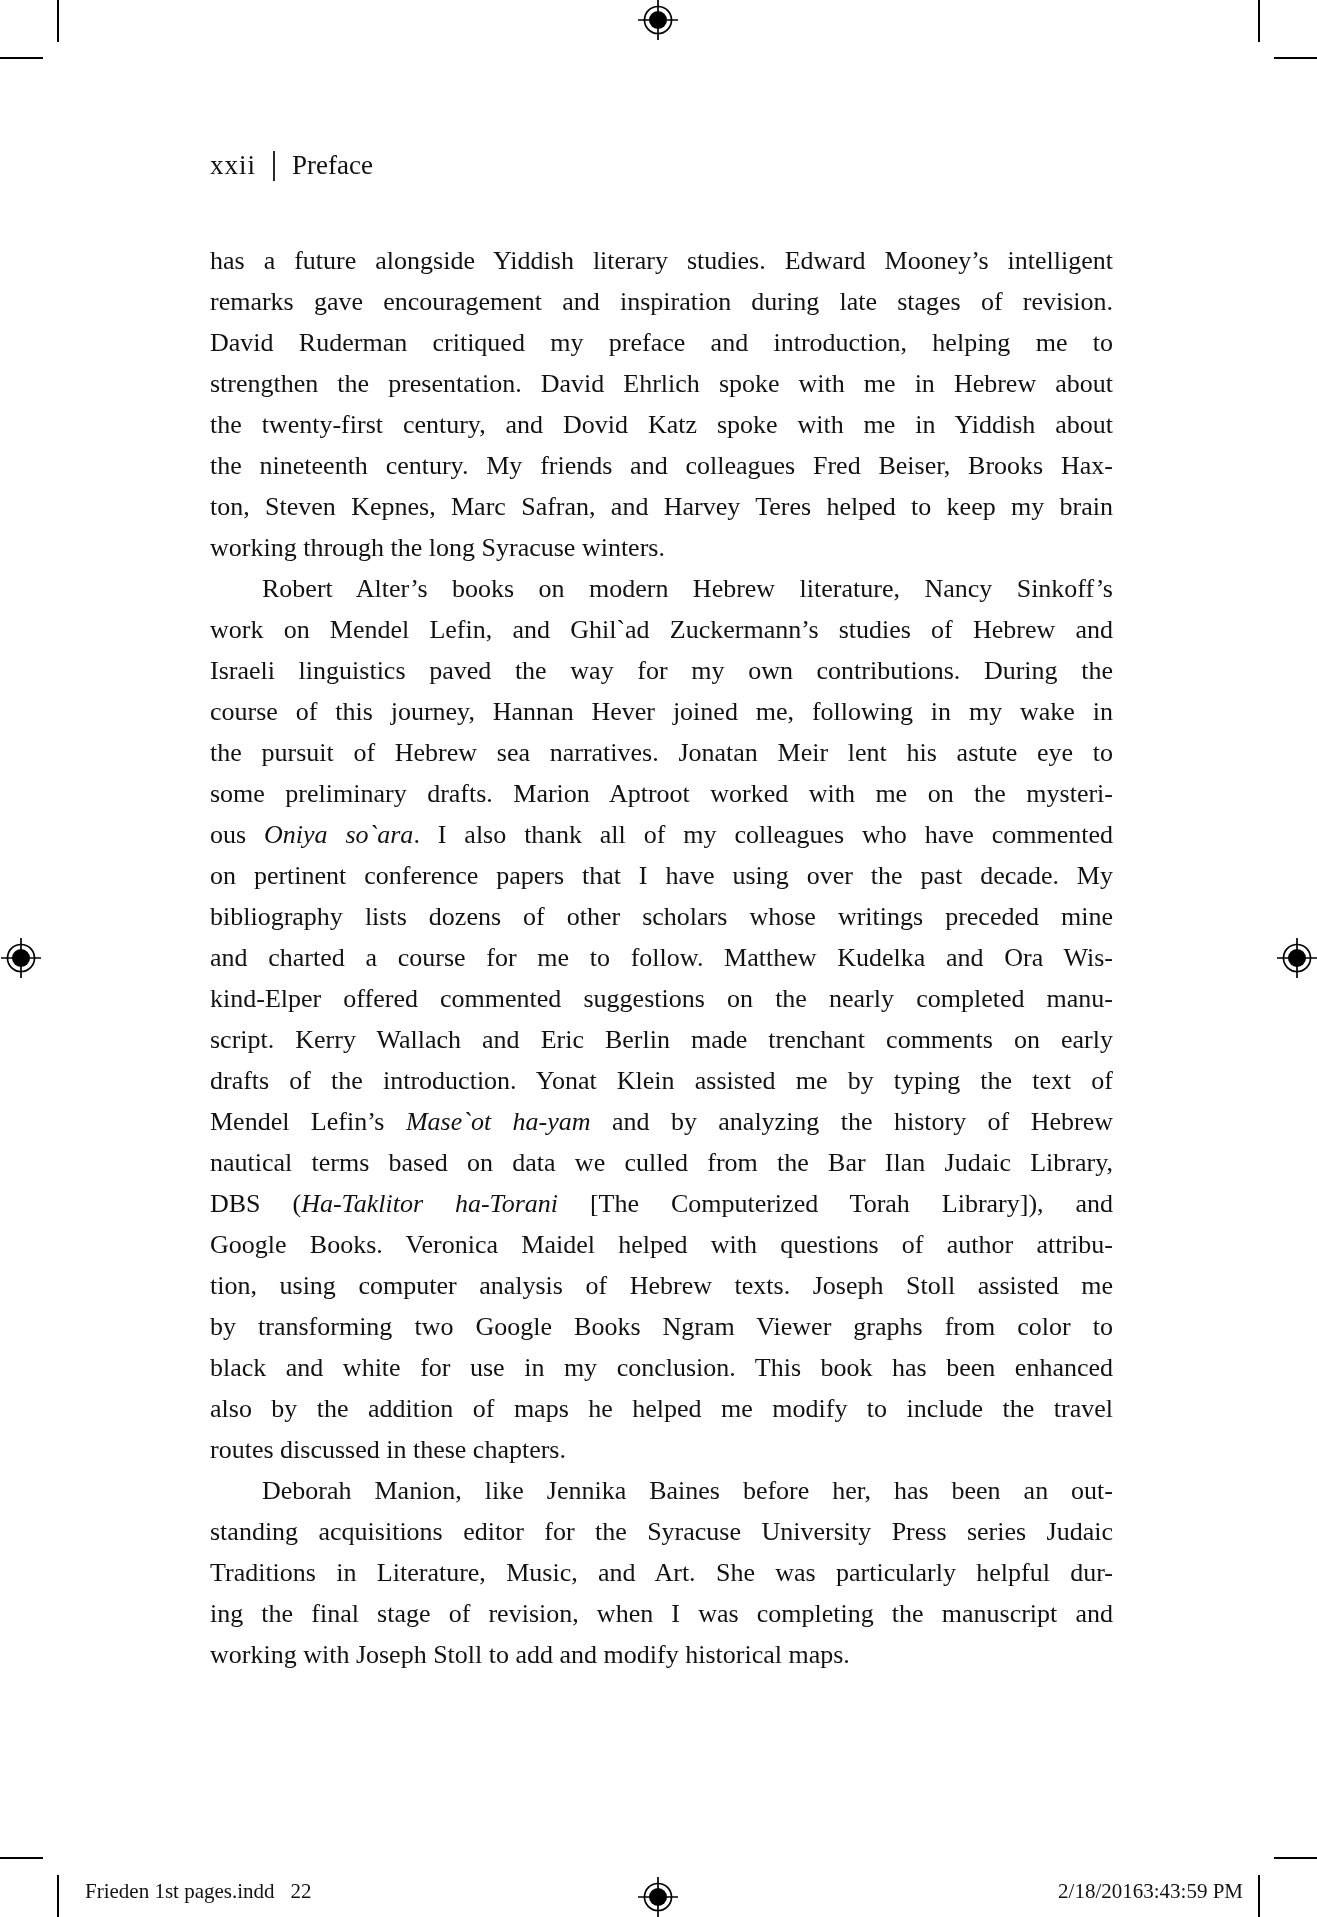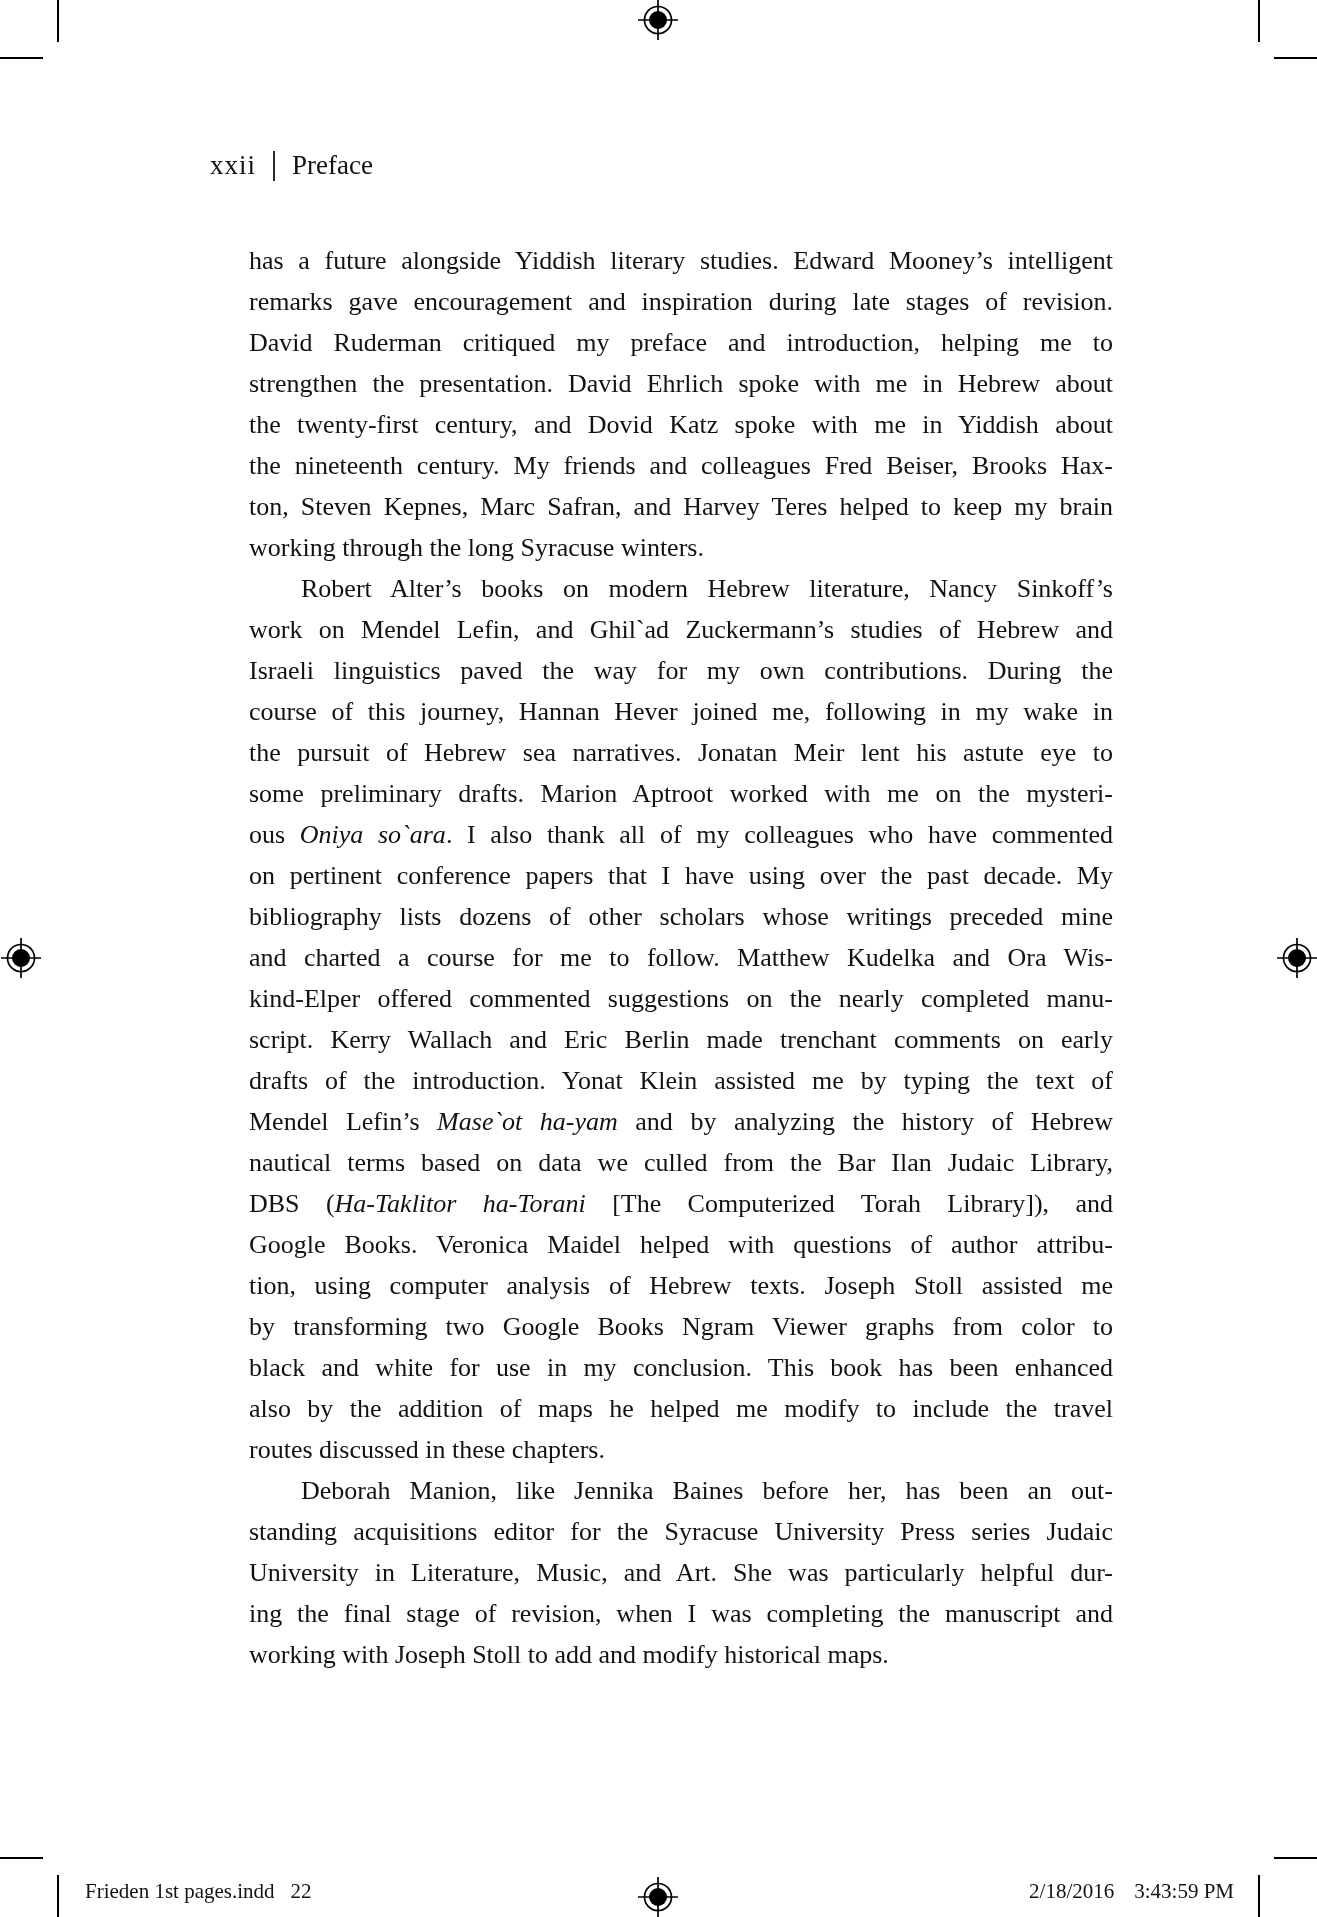--- a/index.html
+++ b/index.html
@@ -14,26 +14,26 @@
   .crop.h{height:2px;width:43px;}
   
   .reg{position:absolute;width:40px;height:40px;}
   
   .header{position:absolute;left:210px;top:150px;display:flex;align-items:center;font-size:27px;}
   .header .num{letter-spacing:1px;}
   .header .sep{width:2px;height:30px;background:#2a2a2a;margin:0 17px;}
   .header .title{}
   
   .bodytext{position:absolute;left:210px;top:240px;width:903px;font-size:26px;line-height:41px;}
-  .line{text-align:justify;text-align-last:justify;margin-left:39px;}
+  .line{text-align:justify;text-align-last:justify;}
   .line.indent{padding-left:52px;}
   .line.para-last{text-align-last:left;}
   
   .footer-left{position:absolute;left:85px;top:1879px;font-size:21px;display:flex;gap:16px;align-items:center;}
-  .footer-right{position:absolute;right:83px;top:1879px;font-size:21px;display:flex;gap:20px;align-items:center;}
+  .footer-right{position:absolute;right:74px;top:1879px;font-size:21px;display:flex;align-items:center;}
 </style>
 </head>
 <body>
 
 <div class="sheet">
 
   <div class="crop v" style="left:57px;top:0;"></div>
   <div class="crop h" style="left:0;top:57px;"></div>
   <div class="crop v" style="left:1258px;top:0;"></div>
   <div class="crop h" style="left:1274px;top:57px;"></div>
@@ -107,21 +107,21 @@
       <div class="line">nautical terms based on data we culled from the Bar Ilan Judaic Library,</div>
       <div class="line">DBS (<i>Ha-Taklitor ha-Torani</i> [The Computerized Torah Library]), and</div>
       <div class="line">Google Books. Veronica Maidel helped with questions of author attribu-</div>
       <div class="line">tion, using computer analysis of Hebrew texts. Joseph Stoll assisted me</div>
       <div class="line">by transforming two Google Books Ngram Viewer graphs from color to</div>
       <div class="line">black and white for use in my conclusion. This book has been enhanced</div>
       <div class="line">also by the addition of maps he helped me modify to include the travel</div>
       <div class="line para-last">routes discussed in these chapters.</div>
       <div class="line indent">Deborah Manion, like Jennika Baines before her, has been an out-</div>
       <div class="line">standing acquisitions editor for the Syracuse University Press series Judaic</div>
-      <div class="line">University in Literature, Music, and Art. She was particularly helpful dur-</div>
+      <div class="line">Traditions in Literature, Music, and Art. She was particularly helpful dur-</div>
       <div class="line">ing the final stage of revision, when I was completing the manuscript and</div>
       <div class="line para-last">working with Joseph Stoll to add and modify historical maps.</div>
     </div>
 
   <div class="footer-left">
     <span>Frieden 1st pages.indd</span>
     <span>22</span>
   </div>
   <div class="footer-right">
     <span>2/18/2016</span>

